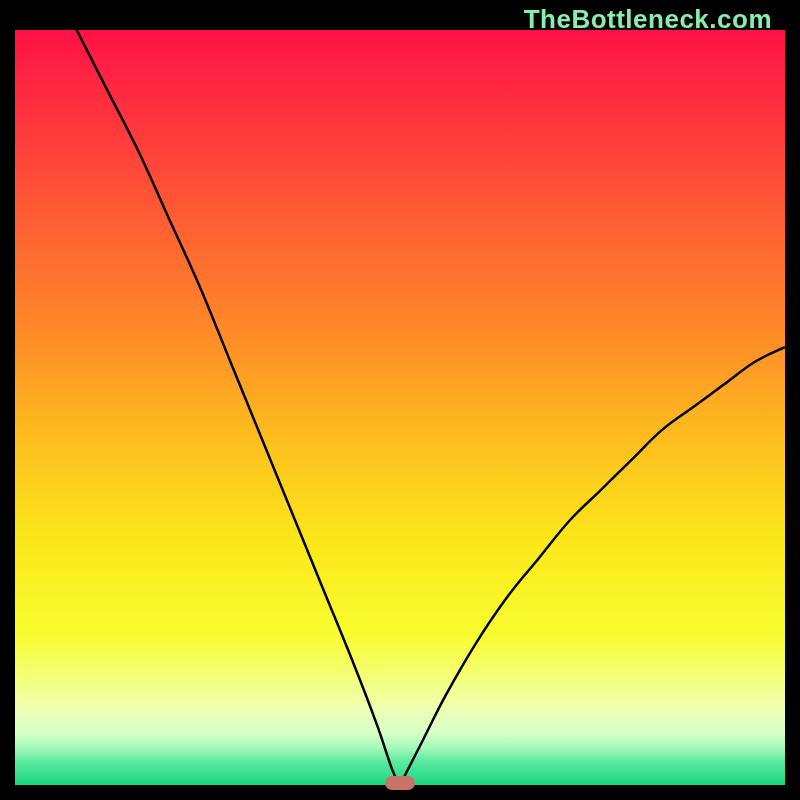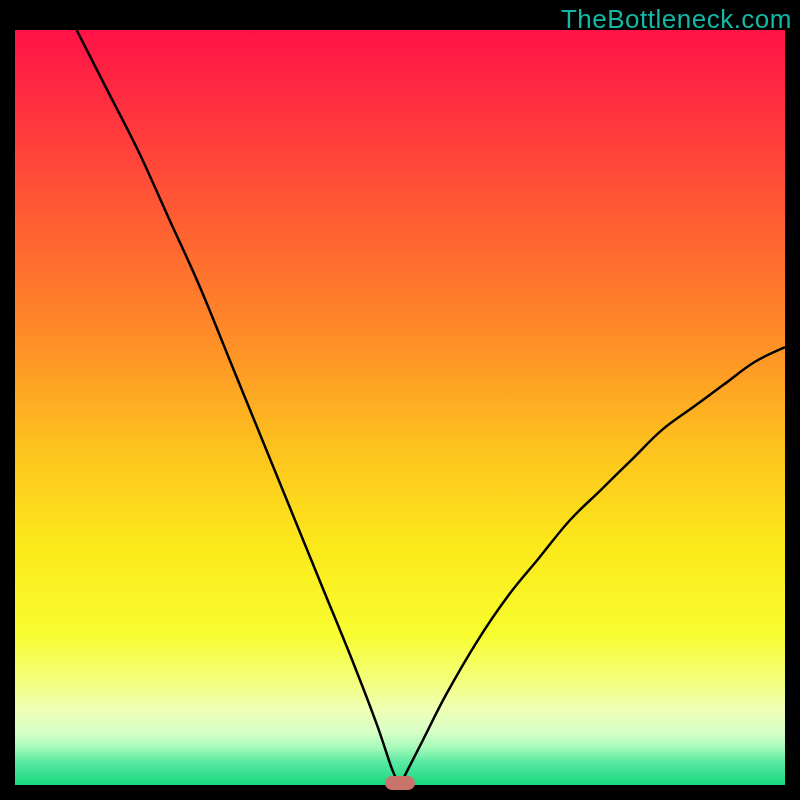--- a/index.html
+++ b/index.html
@@ -13,24 +13,24 @@
   }
   .frame {
     position: relative;
     width: 800px;
     height: 800px;
     background: #000;
   }
   .watermark {
     position: absolute;
     top: 4px;
-    right: 8px;
-    color: #14b8a6;
+    right: 28px;
+    color: #86efac;
     font-size: 26px;
-    font-weight: 400;
+    font-weight: 700;
     letter-spacing: 0.5px;
     z-index: 5;
   }
   .plot {
     position: absolute;
     left: 15px;
     top: 30px;
     width: 770px;
     height: 755px;
   }

